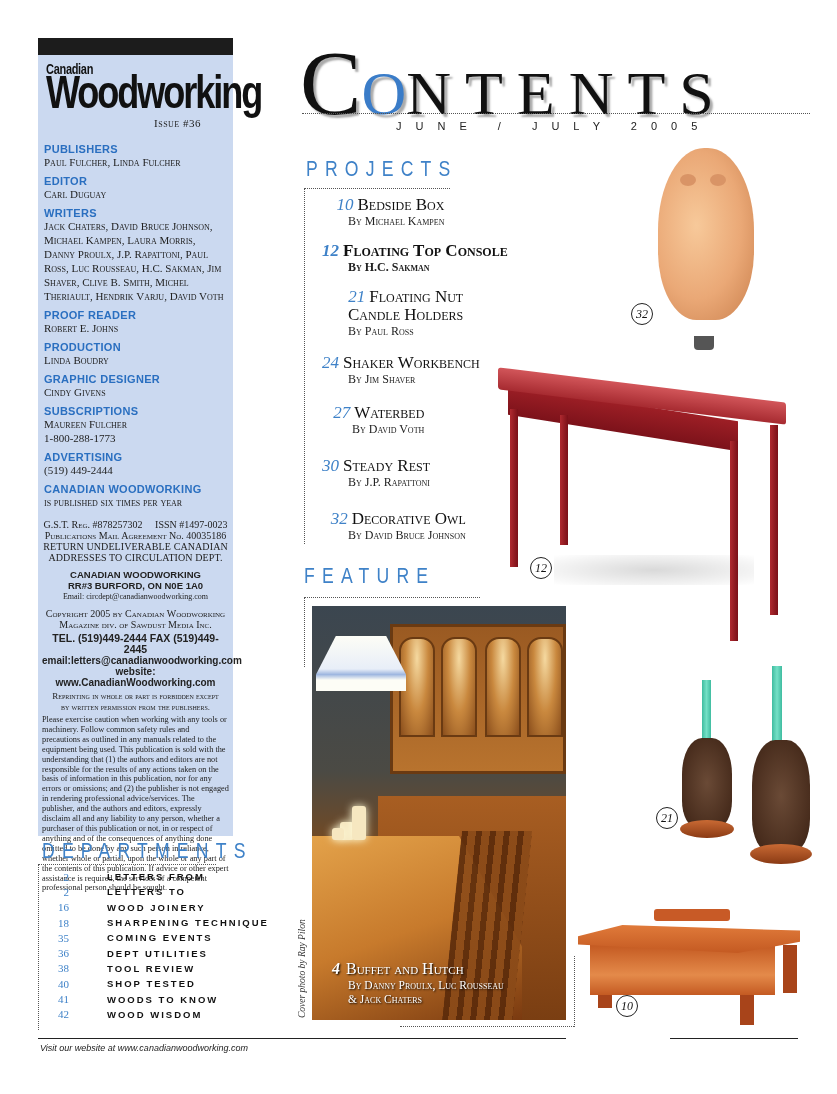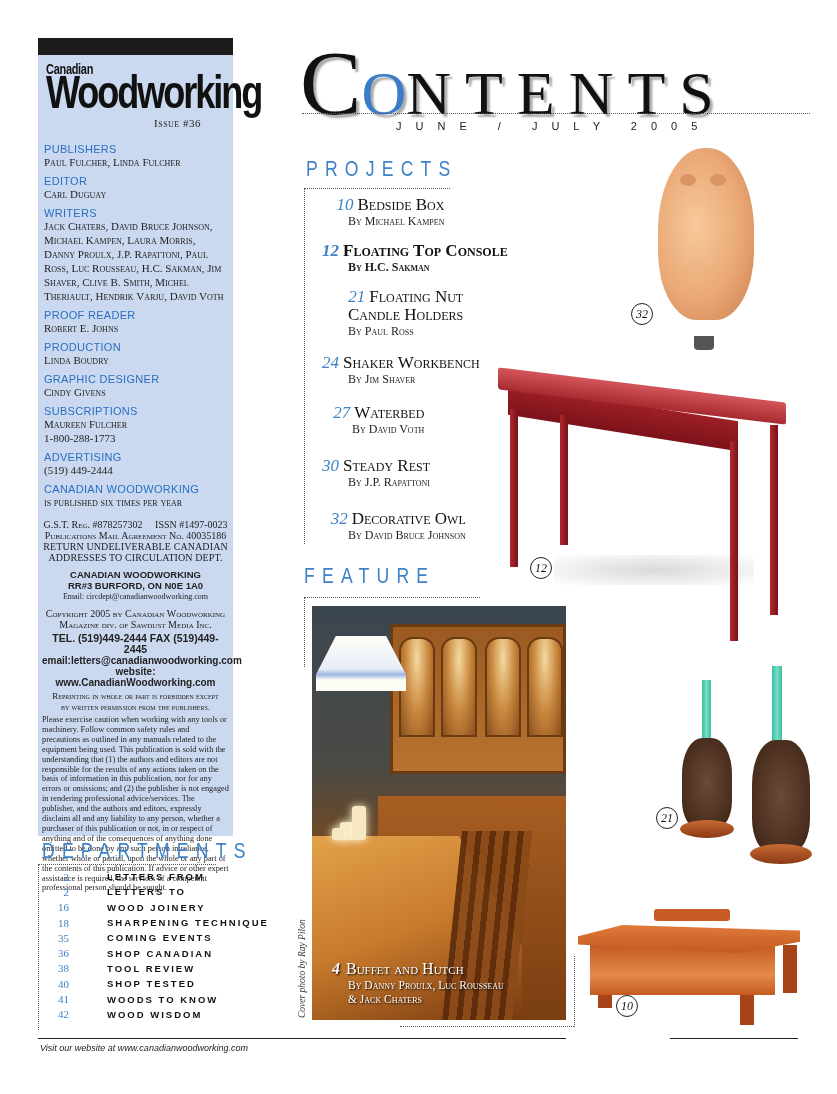--- a/index.html
+++ b/index.html
@@ -7,21 +7,21 @@
   body { position: relative; font-family: "Liberation Serif", serif; color: #222; }
 
   
   .sidebar { position: absolute; left: 38px; top: 38px; width: 195px; height: 798px; background: #cbd9f0; }
   .sidebar-topbar { height: 17px; background: #1c1c1c; }
   .logo { position: relative; padding: 6px 0 0 8px; height: 64px; }
   .logo-small { font-family: "Liberation Sans", sans-serif; font-weight: bold; font-size: 11px; color: #111; letter-spacing: -0.3px; transform: scaleY(1.25); transform-origin: left top; display: block; }
   .logo-big { font-family: "Liberation Sans", sans-serif; font-weight: bold; font-size: 44px; color: #111; letter-spacing: -2.5px; line-height: 40px; display: block; transform: scaleX(0.82) scaleY(1.05); transform-origin: left top; margin-top: -2px; }
   .issue { text-align: right; padding-right: 32px; font-size: 11px; font-variant: small-caps; letter-spacing: 0.5px; margin-top: -2px; padding-left: 10px; }
   .masthead { padding: 8px 6px 0 6px; }
-  .mh-label { font-family: "Liberation Sans", sans-serif; font-weight: normal; font-size: 11px; color: #2a6fc0; letter-spacing: 0.3px; margin-top: 6px; line-height: 12px; }
+  .mh-label { font-family: "Liberation Sans", sans-serif; font-weight: bold; font-size: 11px; color: #2a6fc0; letter-spacing: 0.3px; margin-top: 6px; line-height: 12px; }
   .mh-value { font-size: 11px; font-variant: small-caps; line-height: 14px; color: #222; }
   .legal { text-align: center; font-size: 10px; line-height: 11px; padding: 10px 4px 0 4px; }
   .legal .sc { font-variant: small-caps; }
   .legal .caps { font-size: 10px; letter-spacing: 0.1px; }
   .legal .bold-sans { font-family: "Liberation Sans", sans-serif; font-weight: bold; font-size: 9.5px; line-height: 11px; }
   .legal .email-small { font-size: 8px; }
   .legal .contact { font-family: "Liberation Sans", sans-serif; font-weight: bold; font-size: 10px; line-height: 11px; }
   .legal .gap { height: 6px; }
   .disclaimer { font-size: 8.3px; line-height: 9.9px; padding: 2px 4px 0 4px; text-align: left; color: #222; }
 
@@ -169,21 +169,21 @@
   <div class="dept-row">
       <span class="dept-num">18</span>
       <span class="dept-label">SHARPENING TECHNIQUE</span>
     </div>
   <div class="dept-row">
       <span class="dept-num">35</span>
       <span class="dept-label">COMING EVENTS</span>
     </div>
   <div class="dept-row">
       <span class="dept-num">36</span>
-      <span class="dept-label">SHOP CANADIAN</span>
+      <span class="dept-label">DEPT UTILITIES</span>
     </div>
   <div class="dept-row">
       <span class="dept-num">38</span>
       <span class="dept-label">TOOL REVIEW</span>
     </div>
   <div class="dept-row">
       <span class="dept-num">40</span>
       <span class="dept-label">SHOP TESTED</span>
     </div>
   <div class="dept-row">

